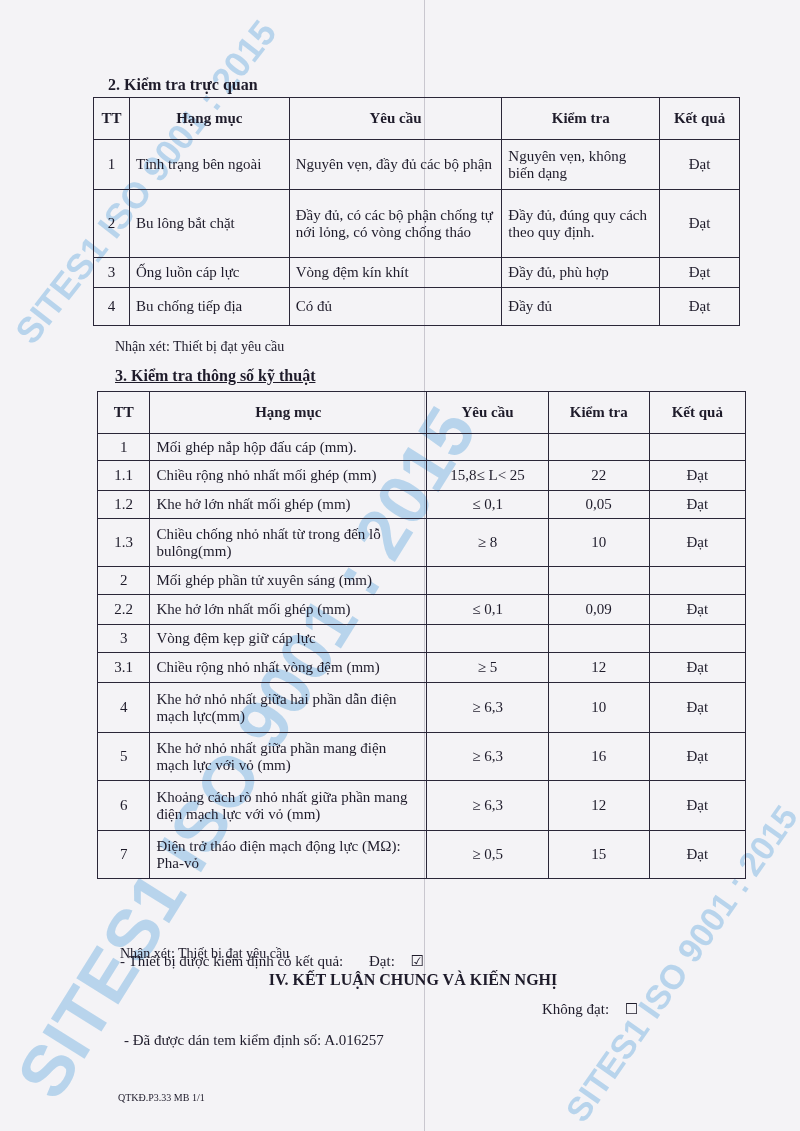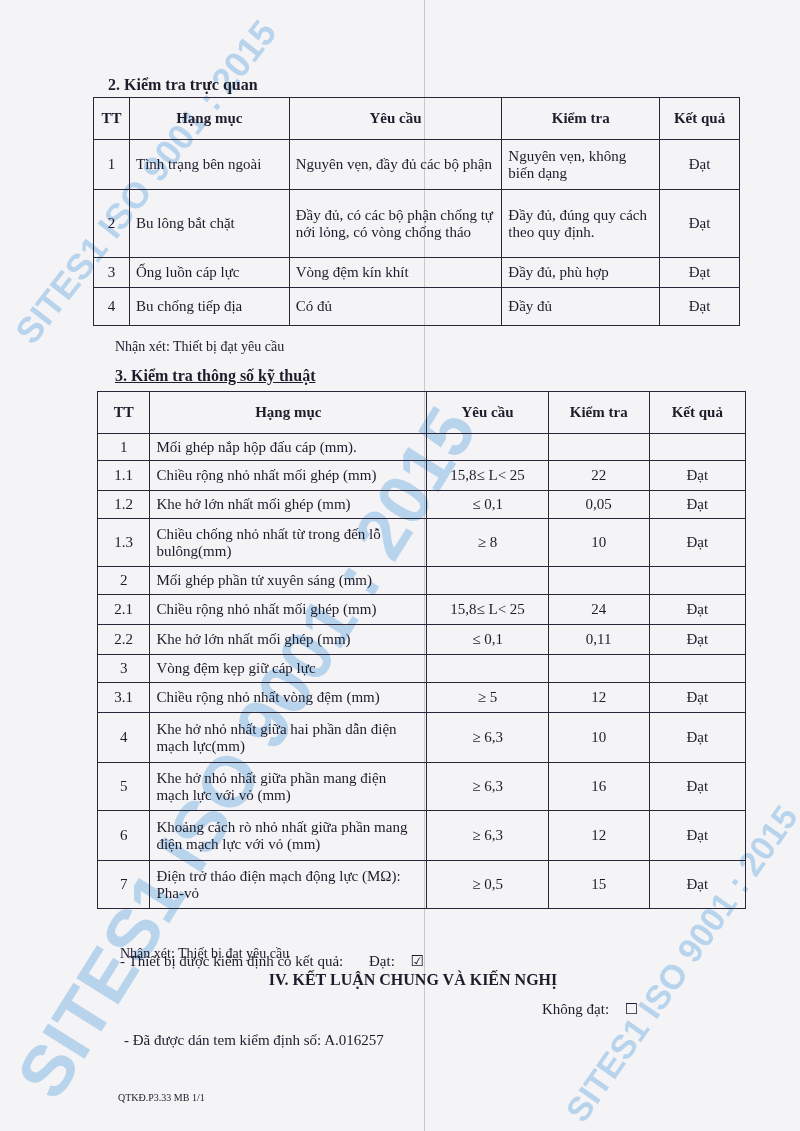--- a/index.html
+++ b/index.html
@@ -130,31 +130,24 @@
       <td class="c">Đạt</td>
     </tr>
     <tr style="height:28px">
       <td class="c">2</td>
       <td>Mối ghép phần tử xuyên sáng (mm)</td>
       <td class="c"></td>
       <td class="c"></td>
       <td class="c"></td>
     </tr>
     <tr style="height:30px">
-      <td class="c">2.1</td>
-      <td>Chiều rộng nhỏ nhất mối ghép (mm)</td>
-      <td class="c">15,8≤ L&lt; 25</td>
-      <td class="c">24</td>
-      <td class="c">Đạt</td>
-    </tr>
-    <tr style="height:30px">
       <td class="c">2.2</td>
       <td>Khe hở lớn nhất mối ghép (mm)</td>
       <td class="c">≤ 0,1</td>
-      <td class="c">0,11</td>
+      <td class="c">0,09</td>
       <td class="c">Đạt</td>
     </tr>
     <tr style="height:28px">
       <td class="c">3</td>
       <td>Vòng đệm kẹp giữ cáp lực</td>
       <td class="c"></td>
       <td class="c"></td>
       <td class="c"></td>
     </tr>
     <tr style="height:30px">

